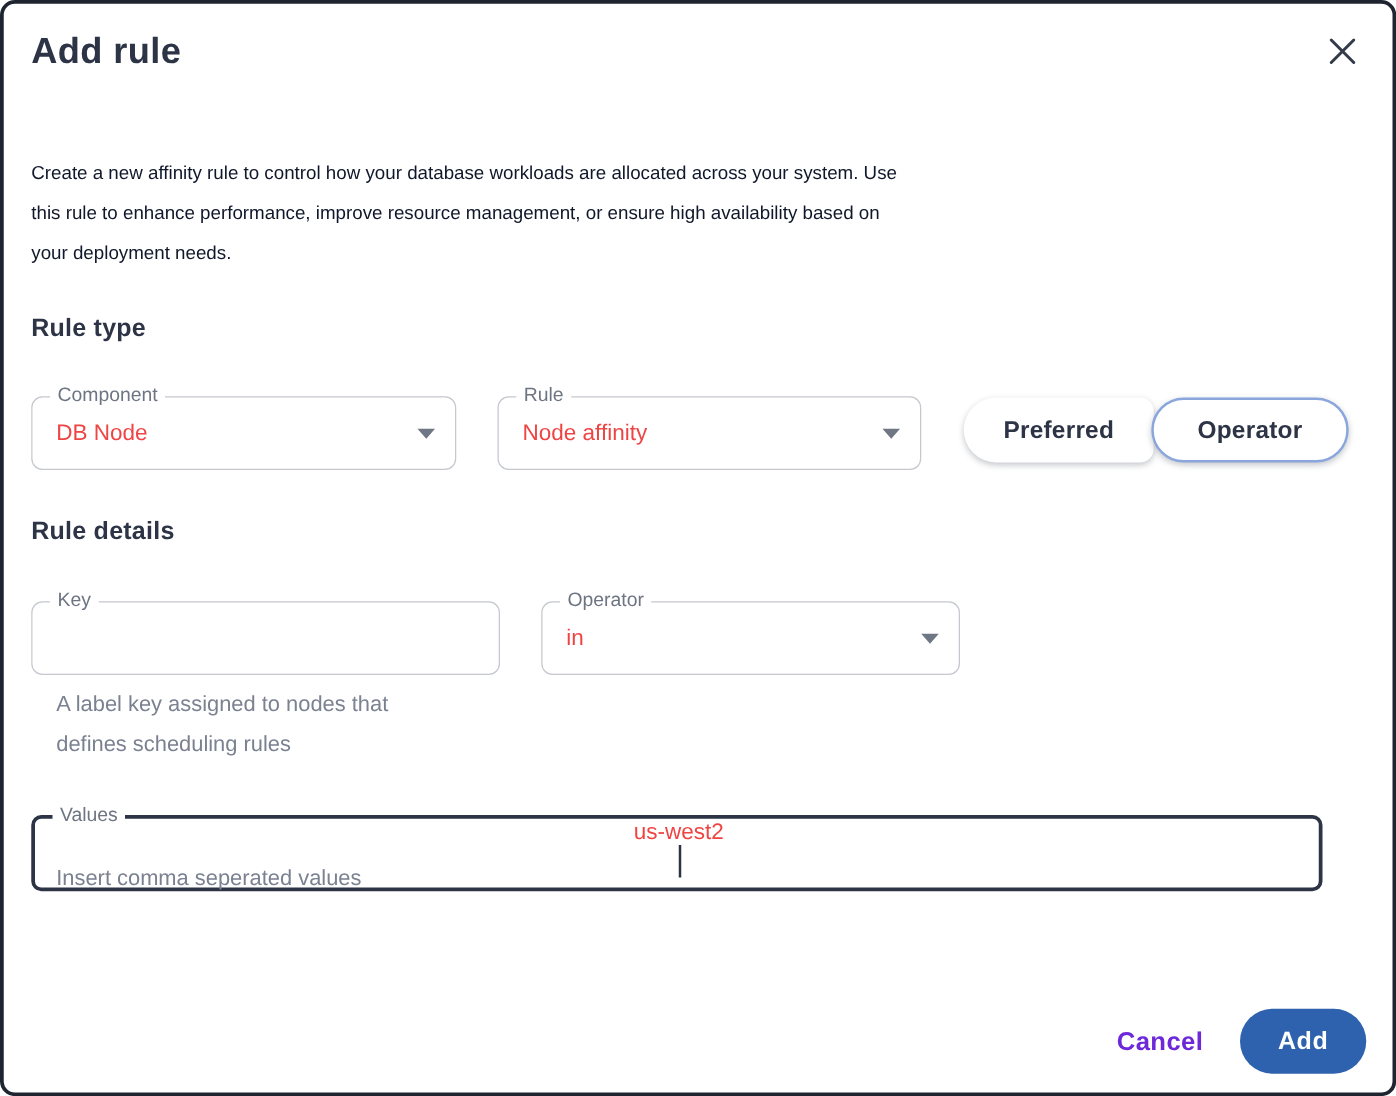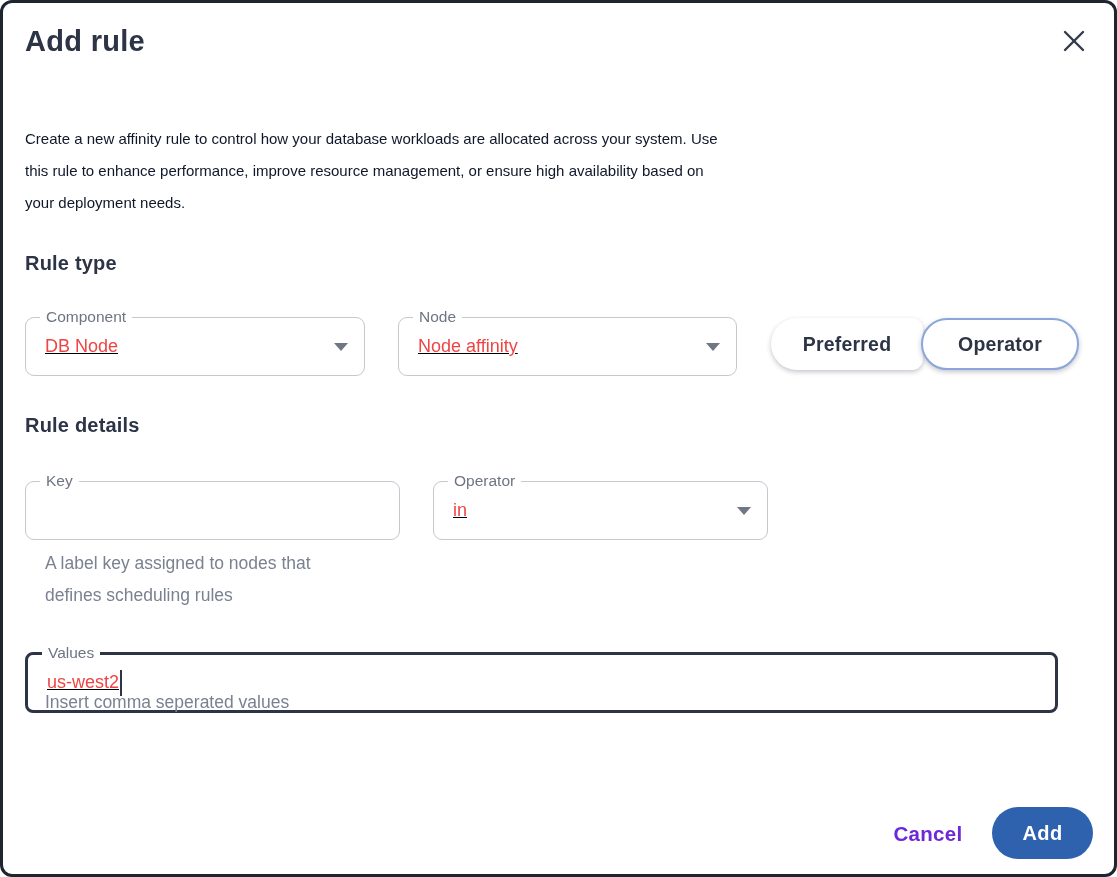--- a/index.html
+++ b/index.html
@@ -21,23 +21,23 @@
   .desc div {
     font-size:15px; color:#0f172a; line-height:32px; white-space:nowrap;
   }
   .section-h {
     position:absolute; font-size:20px; font-weight:bold; color:#2d3446; letter-spacing:0.2px;
   }
   
   .field {
     position:absolute; height:59px; background:#fff;
     border:1.5px solid #c5c8ce; border-radius:9px;
-    display:flex; align-items:center; padding:0 16px 0 19px;text-decoration:underline;
+    display:flex; align-items:center; padding:0 16px 0 19px;
   }
-  .field.focused { border:3px solid #2d3446; border-radius:8px; }
+  .field.focused { border:3px solid #2d3446; border-radius:8px;flex-direction:column; }
   .flabel {
     position:absolute; top:-11px; left:14px; background:#fff; padding:0 6px;
     font-size:15.5px; color:#6e7582; line-height:20px; white-space:nowrap;
   }
   .fvalue {
     font-size:18px; color:#ef4444; white-space:nowrap; overflow:hidden; flex:1 1 auto;
   }
   .arrow {
     flex:0 0 auto; width:0; height:0; margin-left:10px;
     border-left:7px solid transparent; border-right:7px solid transparent;
@@ -104,21 +104,21 @@
 
   <div class="section-h" style="left:22px; top:249px;">Rule type</div>
 
   <div class="field" style="left:22px; top:314px; width:340px;">
     <span class="flabel">Component</span>
     <span class="fvalue">DB Node</span>
     <span class="arrow"></span>
   </div>
 
   <div class="field" style="left:395px; top:314px; width:339px;">
-    <span class="flabel">Node</span>
+    <span class="flabel">Rule</span>
     <span class="fvalue">Node affinity</span>
     <span class="arrow"></span>
   </div>
 
   <button class="pill pill-left">
     <span>Preferred</span>
   </button>
   <button class="pill pill-right">
     <span>Operator</span>
   </button>

